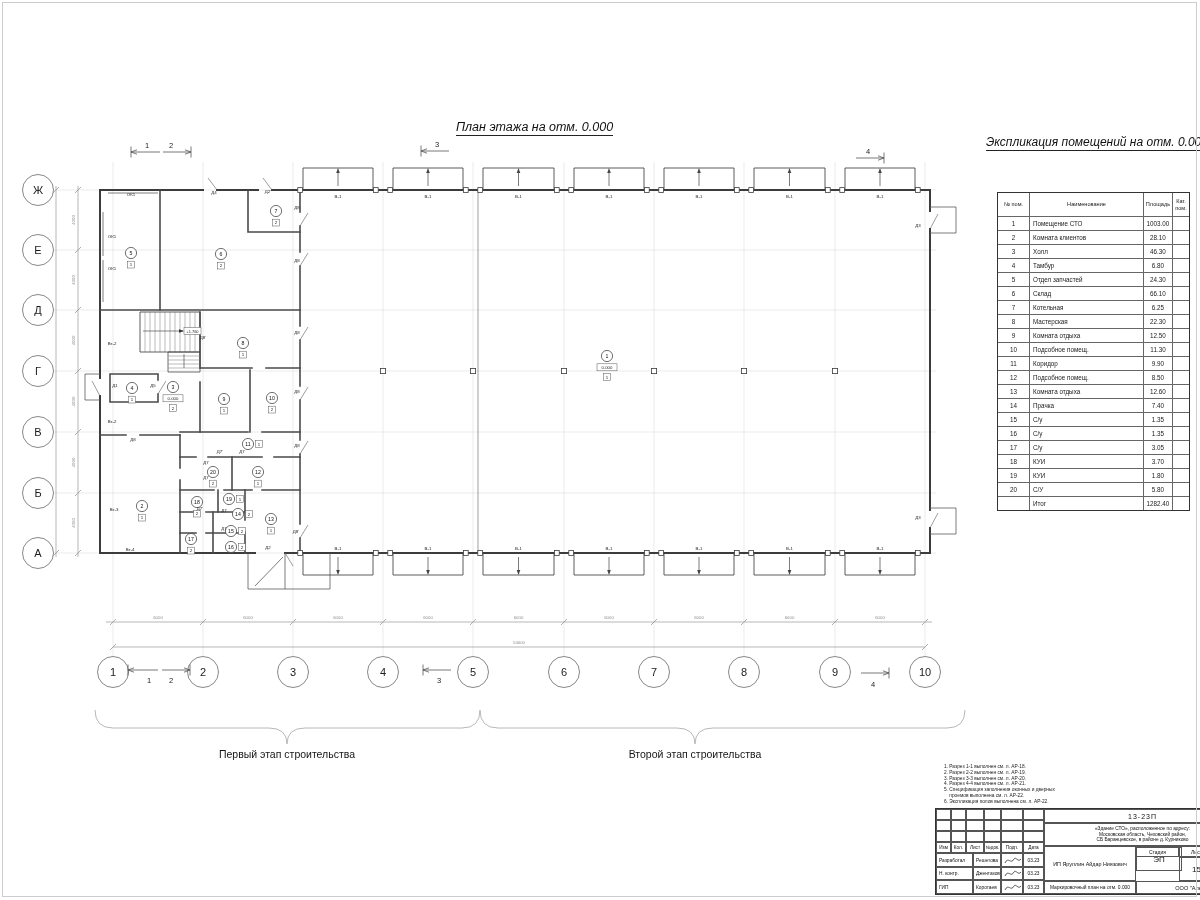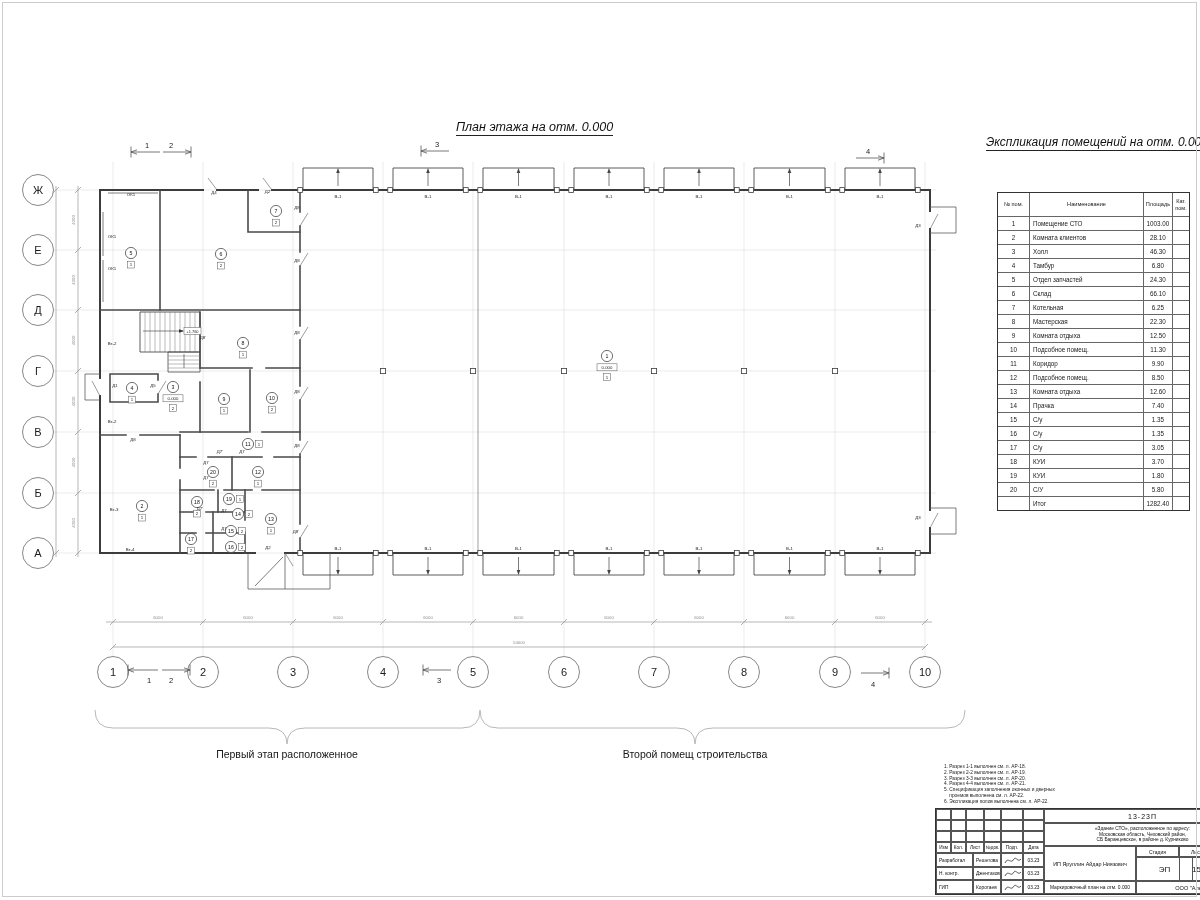--- a/index.html
+++ b/index.html
@@ -448,22 +448,22 @@
       </g>
     <g stroke="#b8b8b8" fill="none" stroke-width="1">
       <path d="M95,710 Q95,728 113,728 L269,728 Q287,728 287,744 Q287,728 305,728 L462,728 Q480,728 480,710"></path>
       <path d="M480,710 Q480,728 498,728 L677,728 Q695,728 695,744 Q695,728 713,728 L947,728 Q965,728 965,710"></path>
     </g>
   </svg>
 
   <div class="dwg-title" id="plan-title">План этажа на отм. 0.000</div>
   <div class="dwg-title" id="expl-title">Экспликация помещений на отм. 0.000</div>
 
-  <div class="stage-label" id="stage1">Первый этап расположенное</div>
-  <div class="stage-label" id="stage2">Второй помещ строительства</div>
+  <div class="stage-label" id="stage1">Первый этап строительства</div>
+  <div class="stage-label" id="stage2">Второй этап строительства</div>
 
   <div id="explication">
     <div class="ex-grid ex-head">
       <div class="ex-c">№ пом.</div>
       <div class="ex-c">Наименование</div>
       <div class="ex-c">Площадь</div>
       <div class="ex-c">Кат. пом.</div>
     </div>
     <div id="ex-body">
         <div class="ex-grid ex-row">
@@ -656,20 +656,20 @@
     <div class="tb" style="left:108px;top:14px;width:197px;height:23px;font-size:4.8px;line-height:5.9px;flex-direction:column">
       <span>«Здание СТО», расположенное по адресу:</span>
       <span>Московская область, Чеховский район,</span>
       <span>СБ Баранцевское, в районе д. Курниково</span>
     </div>
     <div class="tb" style="left:108px;top:37px;width:92px;height:35px;font-size:5.4px;padding:0 3px">ИП Яруллин Айдар Ниязович</div>
     <div class="tb" style="left:108px;top:72px;width:92px;height:13px;font-size:4.9px;padding:0 2px">Маркировочный план на отм. 0.000</div>
     <div class="tb" style="left:200px;top:37px;width:43px;height:11px;font-size:5px">Стадия</div>
     <div class="tb" style="left:243px;top:37px;width:35px;height:11px;font-size:5px">Лист</div>
 
-    <div class="tb" style="left:200px;top:48px;width:57px;height:24px;font-size:8px">ЭП</div>
+    <div class="tb" style="left:200px;top:38px;width:46px;height:24px;font-size:8px">ЭП</div>
     <div class="tb" style="left:243px;top:48px;width:35px;height:24px;font-size:8px">15</div>
 
     <div class="tb" style="left:200px;top:72px;width:105px;height:13px;font-size:5.6px">ООО "Аль</div>
   </div>
 
   <div class="frame"></div>
 </div>
 
 </body></html>

